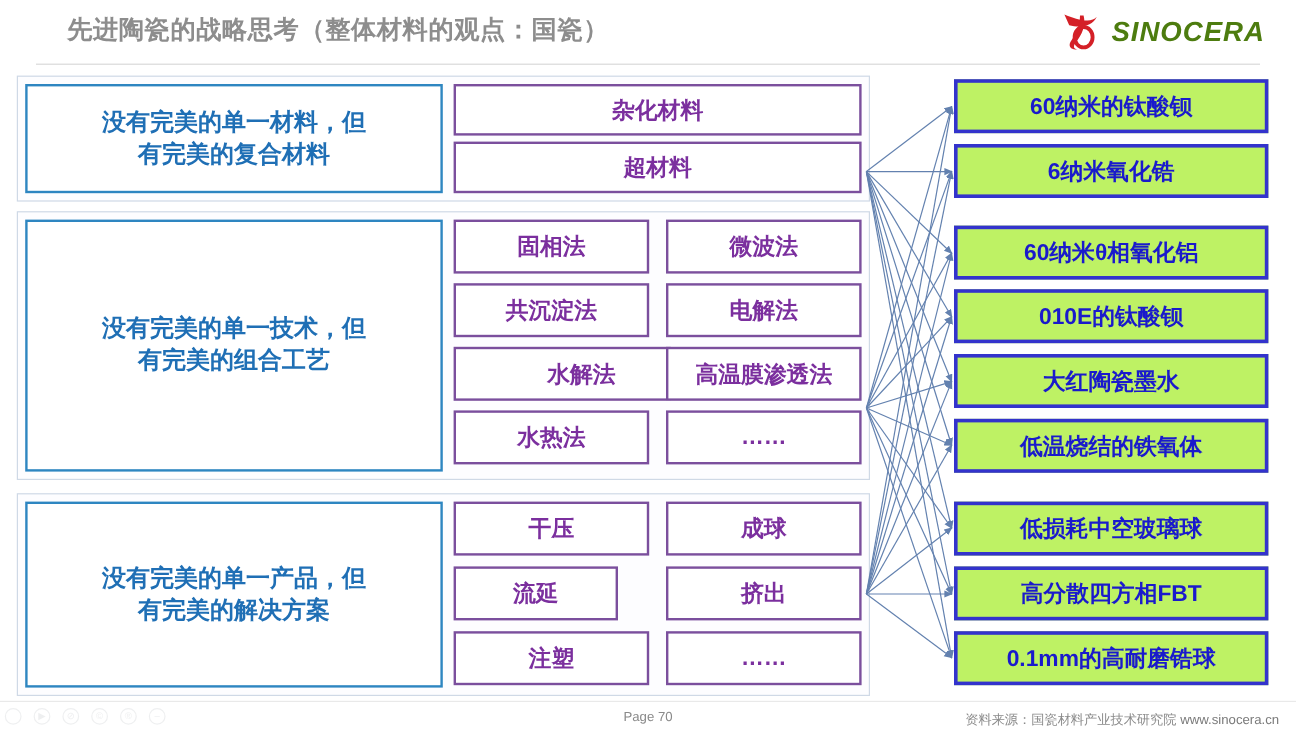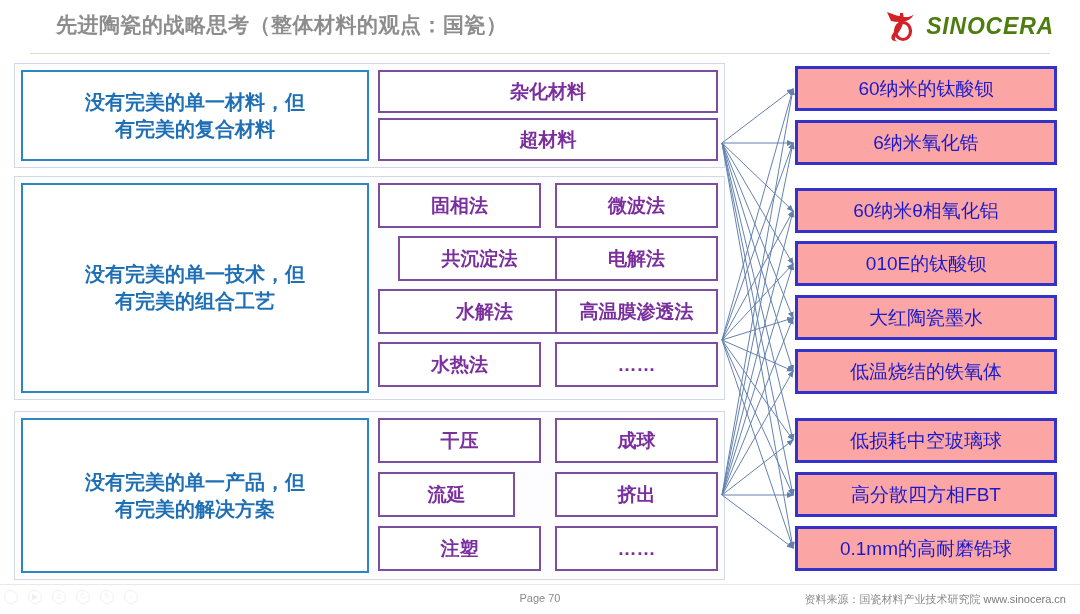--- a/index.html
+++ b/index.html
@@ -79,24 +79,24 @@
     font-weight: bold;
     font-size: 19px;
     text-align: center;
     white-space: nowrap;
   }
 
   
   .product-box {
     position: absolute;
     border: 3px solid #3333cc;
-    background: #fca5a5;
+    background: #bef264;
     display: flex; align-items: center; justify-content: center;
     color: #1a1acc;
-    font-weight: normal;
+    font-weight: bold;
     font-size: 19px;
     text-align: center;
     white-space: nowrap;
     padding: 0 4px;
   }
 
   
   #connectors {
     position: absolute; left: 0; top: 0;
     width: 1080px; height: 614px;
@@ -163,21 +163,21 @@
 
   <div class="group" id="group-2">
     <div class="concept-box" id="concept-2">
       <span>
         <span>没有完美的单一技术，但</span><br>
         <span>有完美的组合工艺</span>
       </span>
     </div>
     <div class="method-box" style="left:363px; top:6px;   width:163px; height:45px;">固相法</div>
     <div class="method-box" style="left:540px; top:6px;   width:163px; height:45px;">微波法</div>
-    <div class="method-box" style="left:363px; top:59px;  width:163px; height:45px;margin-left:20px;">共沉淀法</div>
+    <div class="method-box" style="left:363px; top:59px;  width:163px; height:45px;">共沉淀法</div>
     <div class="method-box" style="left:540px; top:59px;  width:163px; height:45px;">电解法</div>
     <div class="method-box" style="left:363px; top:112px; width:181px; height:45px;padding-left:32px;">水解法</div>
     <div class="method-box" style="left:540px; top:112px; width:163px; height:45px;">高温膜渗透法</div>
     <div class="method-box" style="left:363px; top:165px; width:163px; height:45px;">水热法</div>
     <div class="method-box" style="left:540px; top:165px; width:163px; height:45px;">……</div>
   </div>
 
   <div class="group" id="group-3">
     <div class="concept-box" id="concept-3">
       <span>

